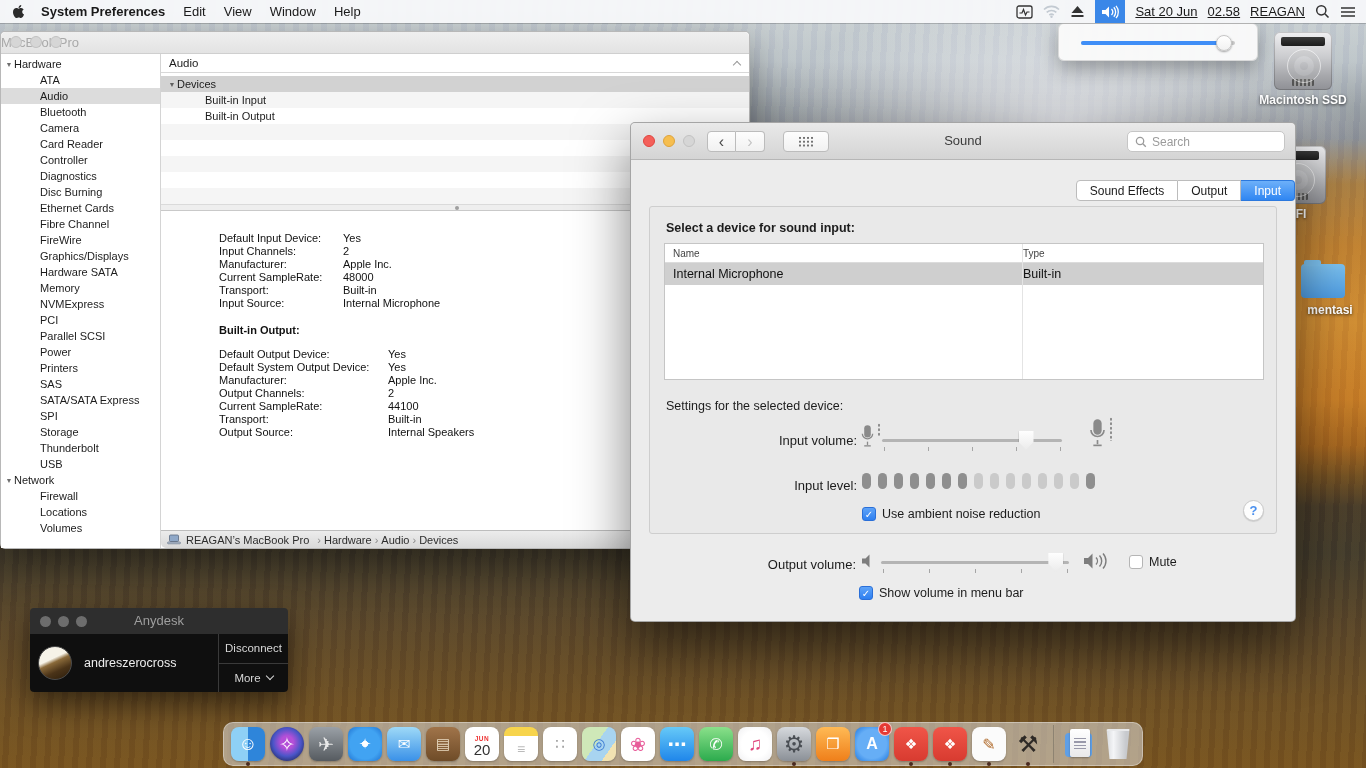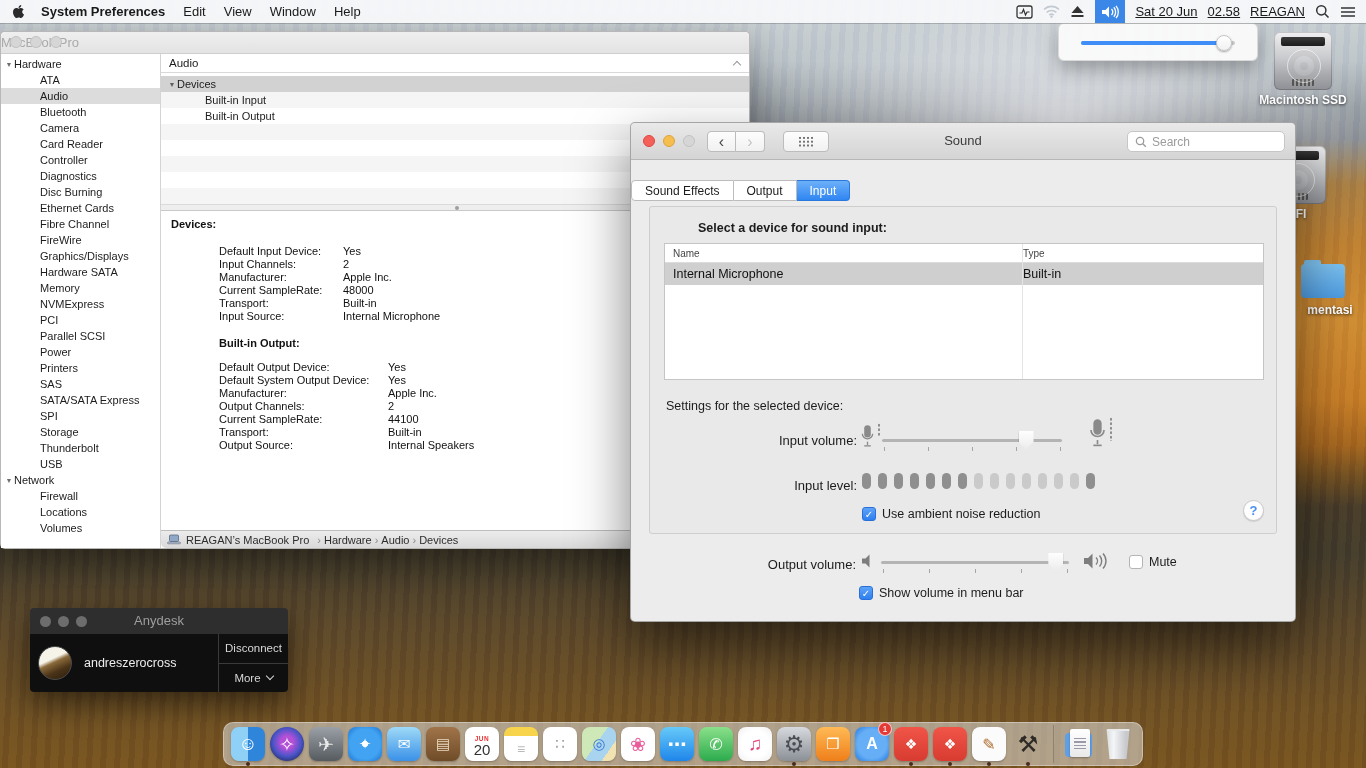--- a/index.html
+++ b/index.html
@@ -120,29 +120,29 @@
   .navbtn.back { border-radius:4px 0 0 4px; }
   .navbtn.fwd { border-radius:0 4px 4px 0; border-left:none; color:#c4c4c4; }
   .gridbtn { position:absolute; left:152px; top:8px; width:46px; height:21px;
     background:linear-gradient(#fdfdfd,#f1f1f1); border:1px solid #bcbcbc; border-radius:4px;
     display:flex; align-items:center; justify-content:center; }
   .gridbtn .grid { width:16px; height:11px;
     background:radial-gradient(circle,#737373 1px,transparent 1.25px); background-size:4px 3.8px; }
   .searchfield { position:absolute; right:10px; top:8px; width:158px; height:21px; background:#fff;
     border:1px solid #c6c6c6; border-radius:5px; display:flex; align-items:center; padding-left:7px; gap:5px;
     color:#9b9b9b; font-size:12px; }
-  .tabs { position:absolute; top:57px; left:0; right:0; display:flex; justify-content:flex-start; }
+  .tabs { position:absolute; top:57px; left:0; right:0; display:flex; justify-content:flex-end; }
   .seg { height:21px; line-height:20px; padding:0 13px; font-size:12px; background:#fff;
     border:1px solid #bcbcbc; border-left:none; color:#1c1c1c; white-space:nowrap; }
   .seg.first { border-left:1px solid #bcbcbc; border-radius:4px 0 0 4px; }
   .seg.last { border-radius:0 4px 4px 0; }
   .seg.sel { background:linear-gradient(#6db0f9,#2f86f2); border-color:#2b78dd; color:#fff; }
   .panel { position:absolute; left:18px; top:83px; width:628px; height:328px;
     background:#e9e9e9; border:1px solid #cecece; border-radius:3px; }
-  .sel-label { position:absolute; left:16px; top:14px; font-size:12.5px; font-weight:bold; color:#1c1c1c;margin-left:32px; }
+  .sel-label { position:absolute; left:16px; top:14px; font-size:12.5px; font-weight:bold; color:#1c1c1c; }
   .dev-table { position:absolute; left:14px; top:36px; width:600px; height:137px; background:#fff;
     border:1px solid #c5c5c5; font-size:12px; overflow:hidden; }
   .col-div { position:absolute; left:357px; top:0; bottom:0; width:1px; background:#e4e4e4; }
   .dev-head { height:19px; border-bottom:1px solid #dcdcdc; display:flex; align-items:center;
     font-size:10px; color:#444; }
   .dev-head .c1, .dev-row .c1 { padding-left:8px; flex:0 0 349px; }
   .dev-head .c2, .dev-row .c2 { padding-left:9px; }
   .dev-row { height:22px; display:flex; align-items:center; font-size:12.5px; color:#111; }
   .dev-row.sel { background:#cfcfcf; }
   .settings-label { position:absolute; left:16px; top:192px; font-size:12.5px; color:#1c1c1c; }
@@ -479,21 +479,20 @@
           <div class="tree-row stripe"></div>
           <div class="tree-row"></div>
           <div class="tree-row stripe"></div>
           <div class="tree-row"></div>
           <div class="tree-row stripe"></div>
         </div>
       <div id="si-split">
           <div class="dot"></div>
         </div>
       <div id="si-details">
-        <div class="heading">Devices:</div>
         <div id="si-sections">
             <div class="det-sec">
               <div class="det-row">
                 <span class="lab" style="width: 124px; flex: 0 0 auto;">Default Input Device:</span>
                 <span class="val">Yes</span>
               </div>
               <div class="det-row">
                 <span class="lab" style="width: 124px; flex: 0 0 auto;">Input Channels:</span>
                 <span class="val">2</span>
               </div>

